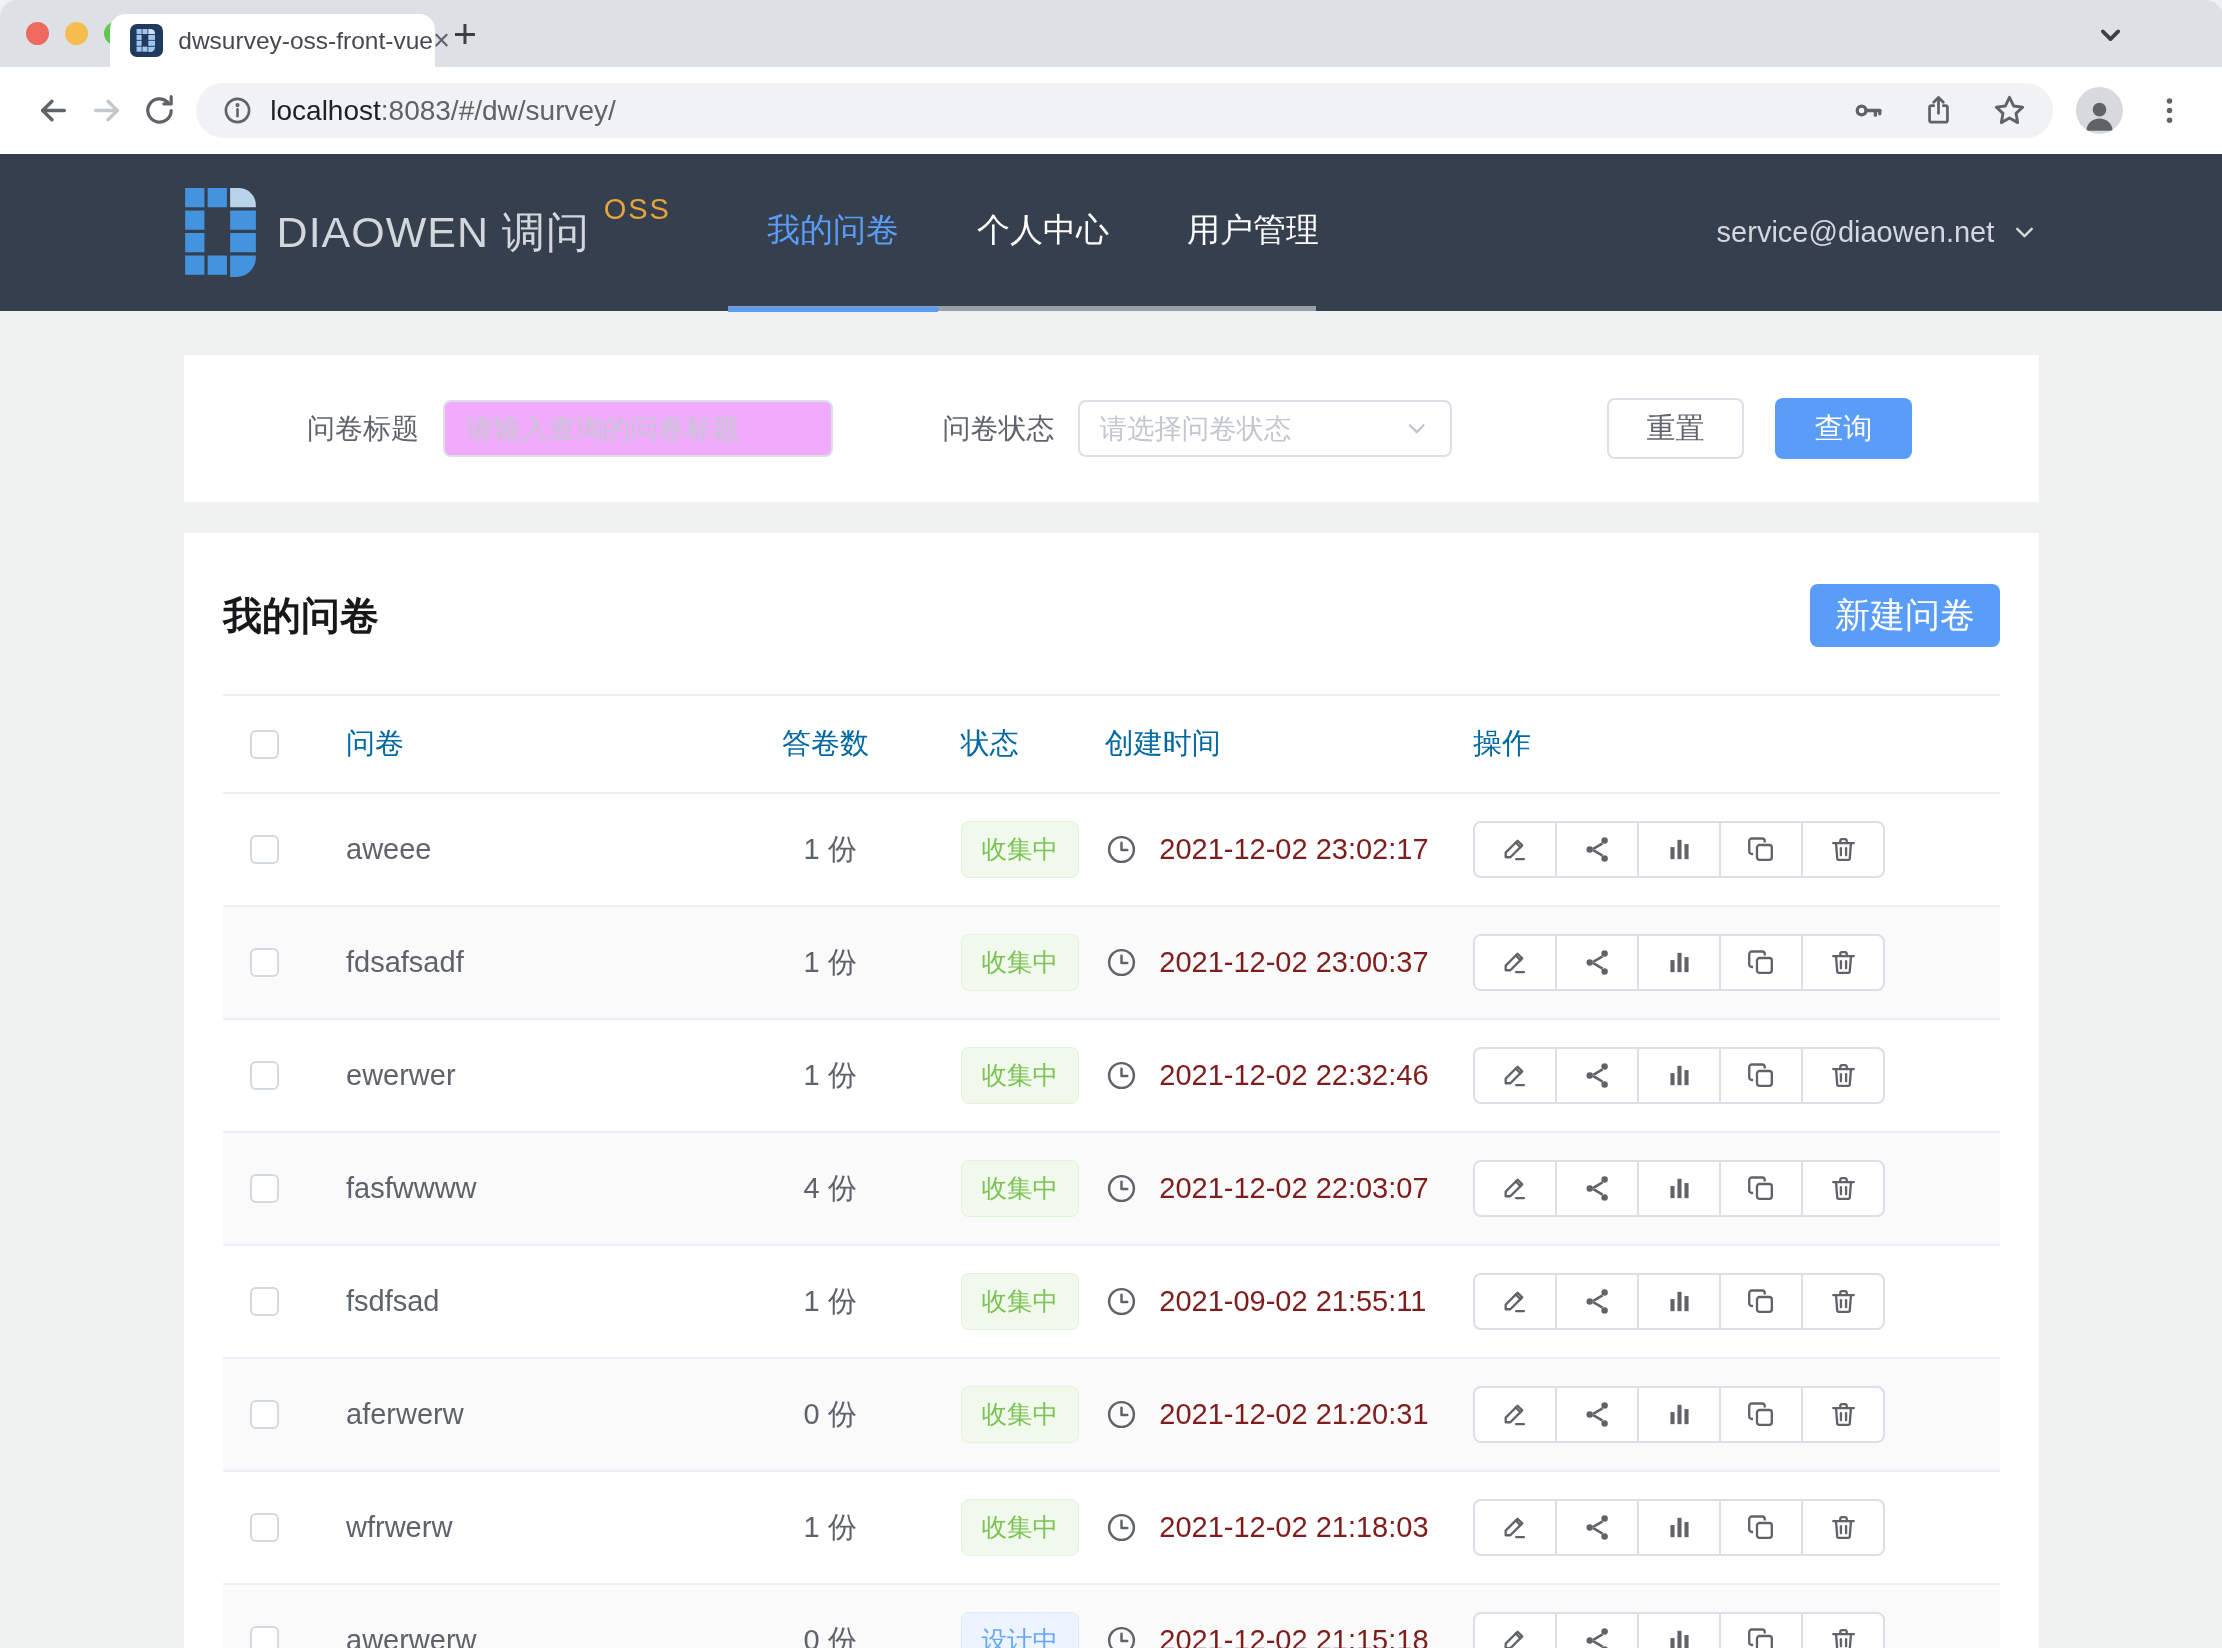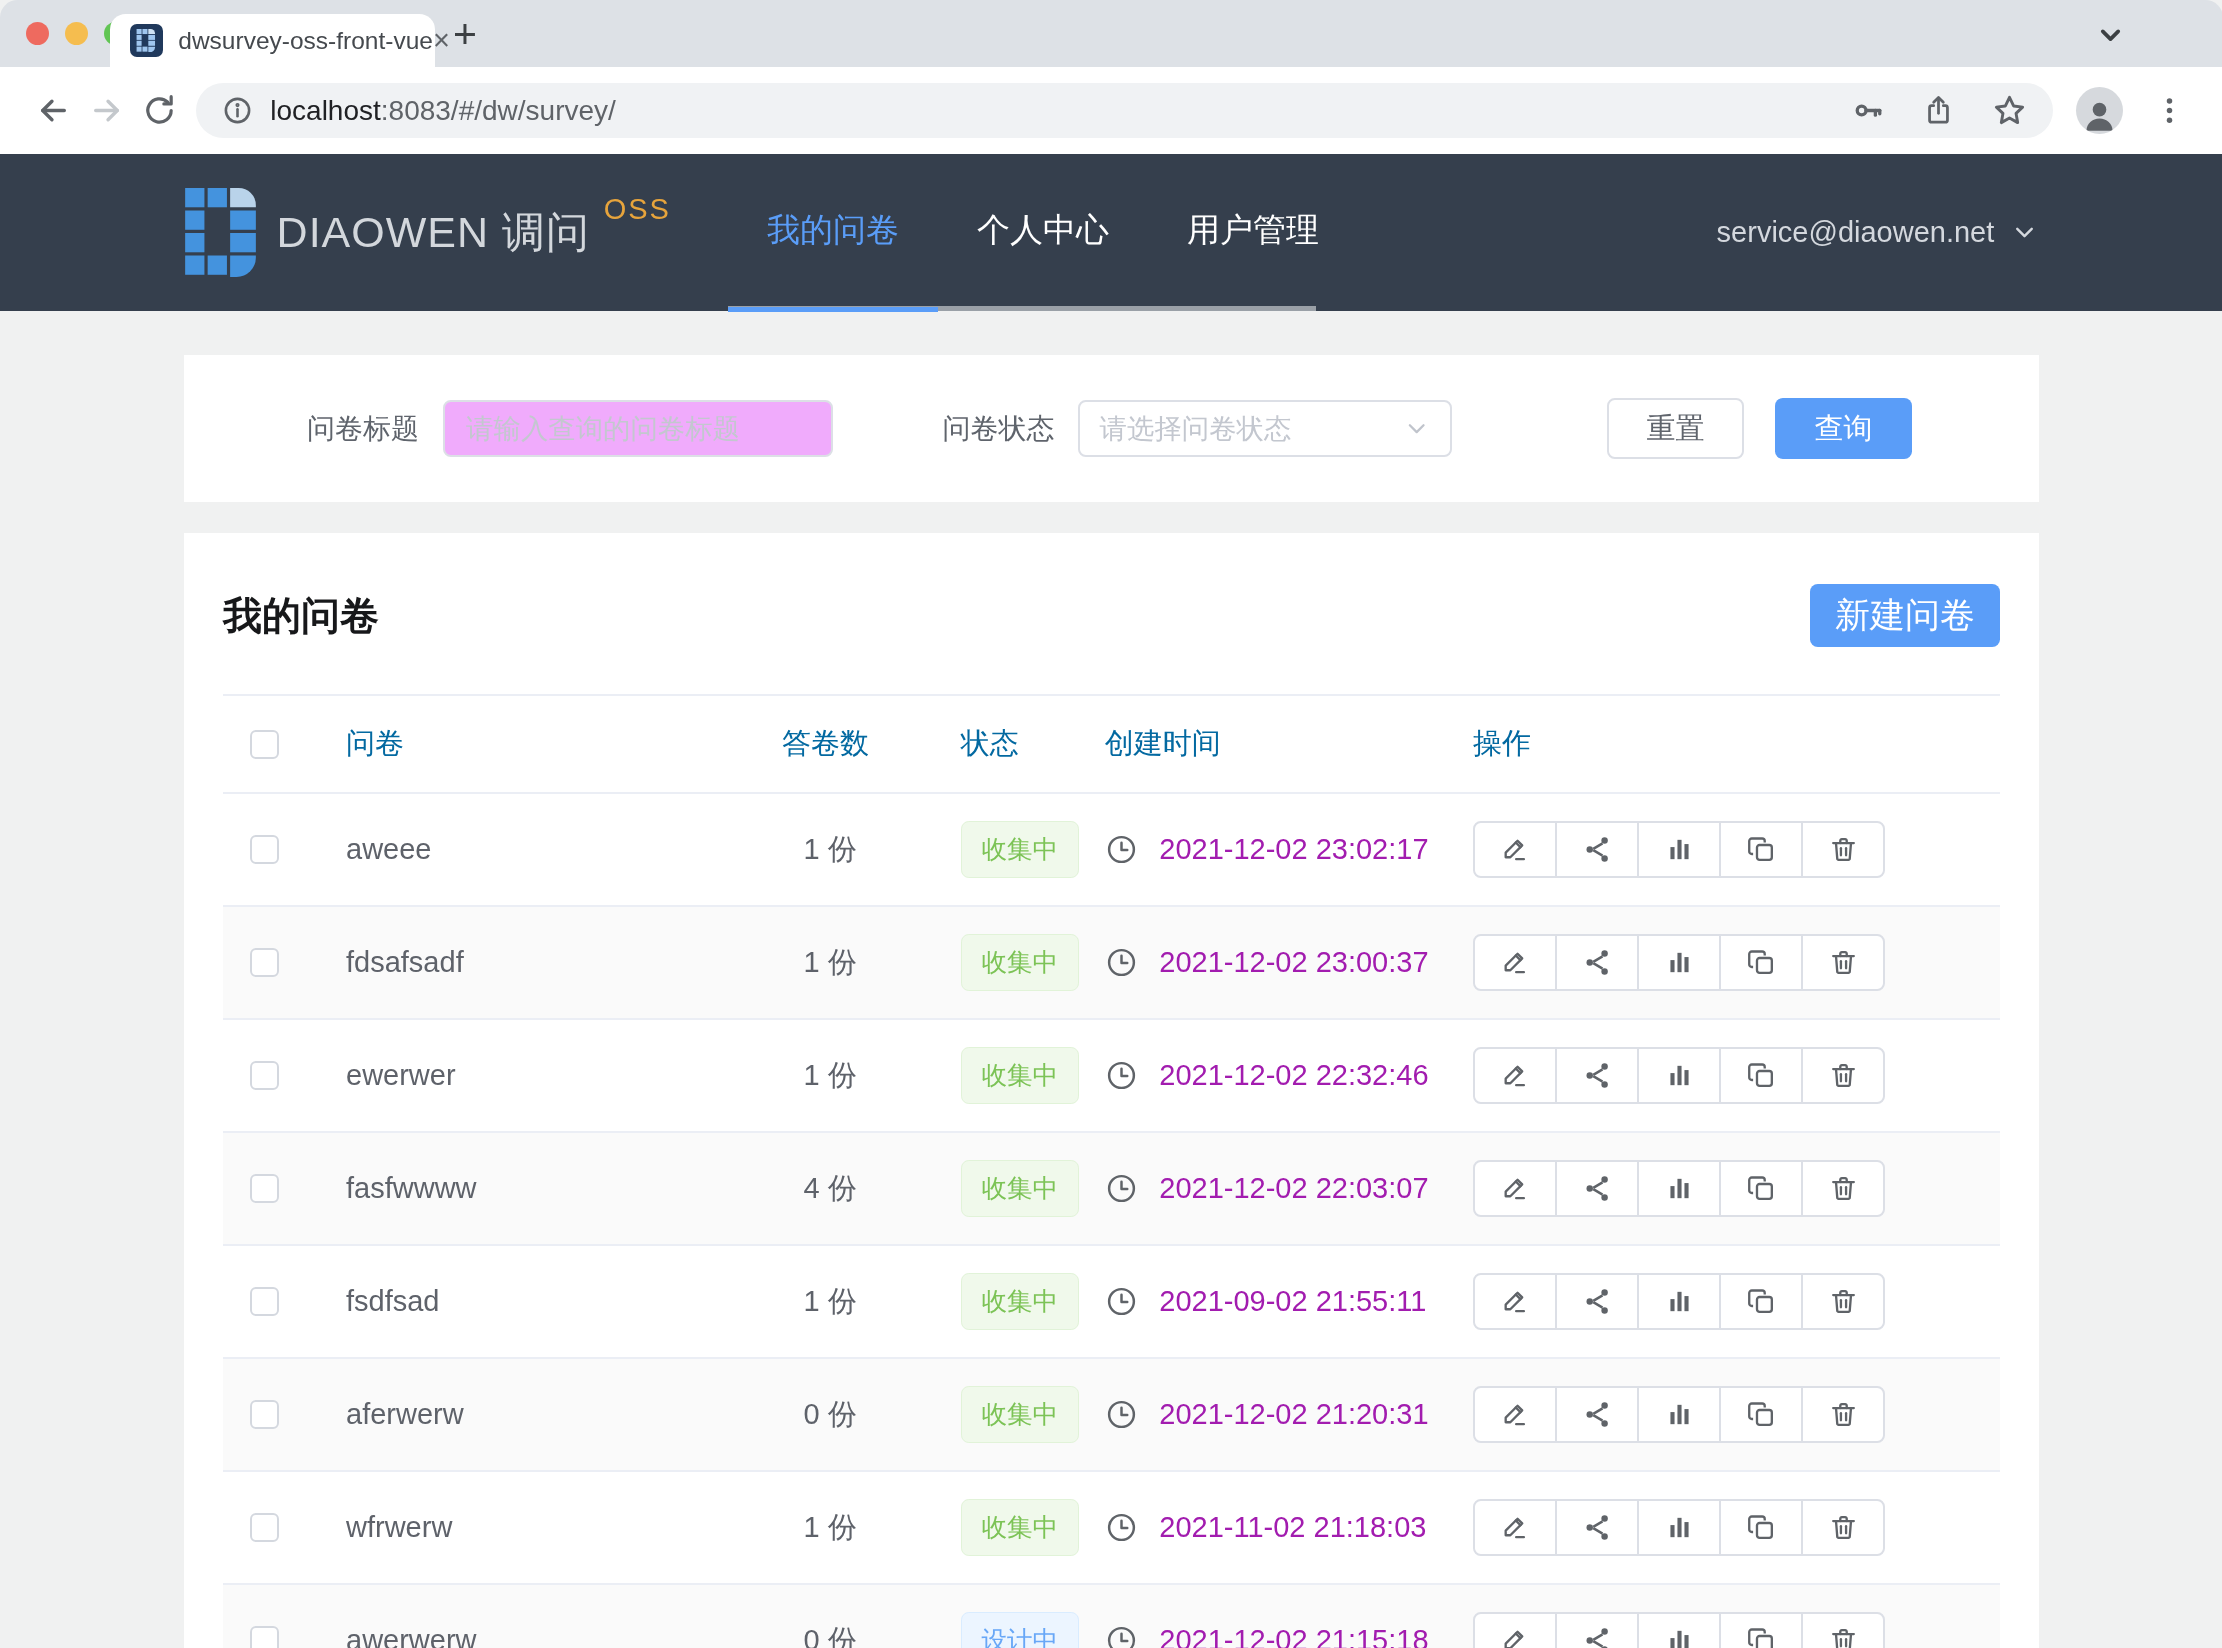--- a/index.html
+++ b/index.html
@@ -72,21 +72,21 @@
   .thead { height:98px; border-bottom:2px solid #ebeef5; color:#0369a1; font-size:29px; font-weight:500; }
   .trow { height:113px; border-bottom:2px solid #ebeef5; font-size:29px; color:#5e626a; }
   .trow.stripe { background:#fafafa; }
   .c-check { padding-left:27.4px; }
   .checkbox { width:29px; height:29px; border:2px solid #d4d8df; border-radius:5.9px; background:#fff; display:block; cursor:pointer; }
   .c-count { padding-left:21.6px; }
   .tag { display:inline-flex; align-items:center; justify-content:center; width:118px; height:57px;
     border-radius:7.8px; font-size:25.5px; margin-left:13.7px; }
   .tag.success { background:#f0f9eb; border:1px solid #e1f3d8; color:#7cc356; }
   .tag.primary { background:#ecf5ff; border:1px solid #d9ecff; color:#68a7f7; }
-  .c-time { display:flex; align-items:center; padding-left:13.7px; gap:21.6px; color:#a21caf; white-space:nowrap; }
+  .c-time { display:flex; align-items:center; padding-left:13.7px; gap:21.6px; color:#7f1d1d; white-space:nowrap; }
   .btn-group { display:inline-flex; }
   .abtn { width:84px; height:57px; background:#fff; border:2px solid #dcdfe6; margin-left:-2px;
     display:flex; align-items:center; justify-content:center; cursor:pointer; color:#5f6368; }
   .abtn:first-child { border-radius:7.8px 0 0 7.8px; margin-left:0; }
   .abtn:last-child { border-radius:0 7.8px 7.8px 0; }
   svg { display:block; }
 </style>
 </head>
 <body>
 
@@ -670,21 +670,21 @@
             <span class="c-name">wfrwerw</span>
             <span class="c-count">1 份</span>
             <span><span class="tag success">收集中</span></span>
             <span class="c-time">
               <span>
                 <svg width="33" height="33" viewBox="0 0 24 24" fill="none" stroke="#5f6368" stroke-width="1.8" stroke-linecap="round" stroke-linejoin="round">
                   <circle cx="12" cy="12" r="9"></circle>
                   <path d="M12 7v5.4h4.2"></path>
                 </svg>
               </span>
-              <span>2021-11-02 21:18:03</span>
+              <span>2021-12-02 21:18:03</span>
             </span>
             <span><span class="btn-group">
                 <span class="abtn">
                   <span>
                     <svg width="31" height="31" viewBox="0 0 24 24" fill="none" stroke="currentColor" stroke-width="1.8" stroke-linecap="round" stroke-linejoin="round">
                       <path d="M13.6 5.2l3.6 3.6L8 18H4.4v-3.6z"></path>
                       <path d="M12.2 6.6l3.6 3.6"></path>
                       <path d="M12.5 19.5h6"></path>
                     </svg>
                   </span>

